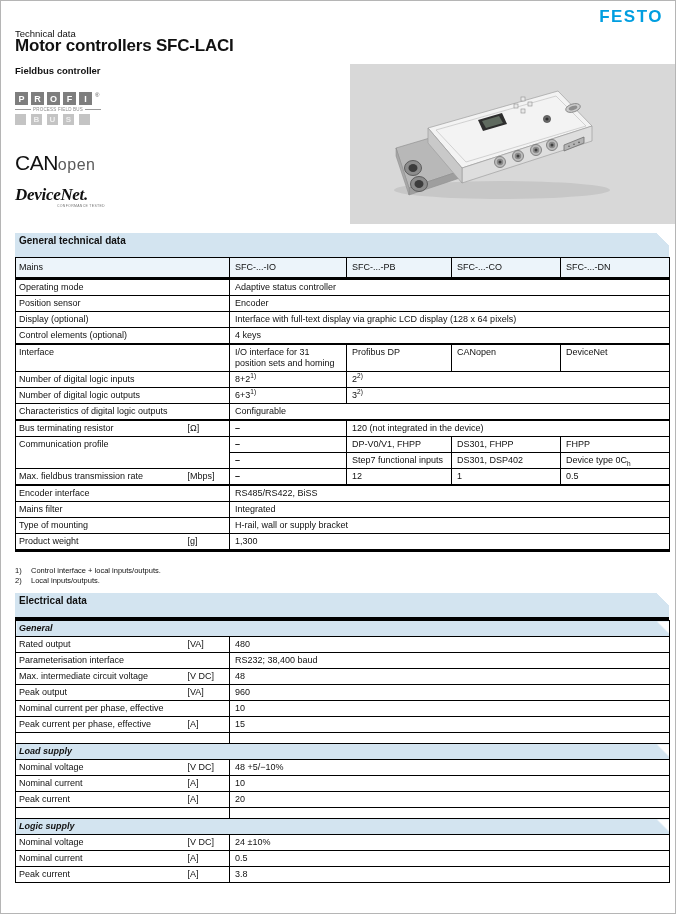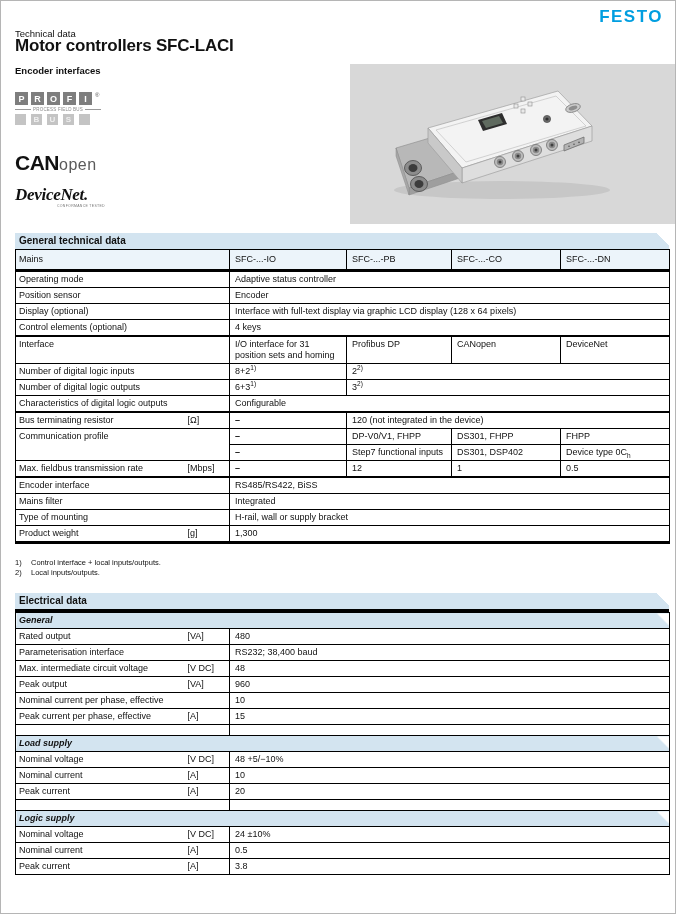--- a/index.html
+++ b/index.html
@@ -18,34 +18,34 @@
   .pb-box { width:13px; height:13px; background:#7e7e7e; color:#fff; font-size:9px; font-weight:bold;
             display:flex; align-items:center; justify-content:center; margin-right:3px; }
   .pb-reg { font-size:6px; color:#555; }
   .pb-busline { display:flex; align-items:center; width:86px; margin:2px 0; }
   .pb-line { flex:1; height:1px; background:#9a9a9a; }
   .pb-sub { font-size:4.5px; color:#8a8a8a; white-space:nowrap; padding:0 2px; letter-spacing:0.2px; }
   .pb-row2 { display:flex; }
   .pb-box2 { width:11px; height:11px; background:#c4c4c4; color:#efefef; font-size:8px; font-weight:bold;
              display:flex; align-items:center; justify-content:center; margin-right:5px; }
   .canopen { margin-top:26px; }
-  .can  { font-size:21px; font-weight:bold; letter-spacing:-0.5px; }
+  .can  { font-size:21px; font-weight:normal; letter-spacing:-0.5px; }
   .open { font-size:16px; color:#5a5a5a; letter-spacing:0.5px; }
   .devicenet { margin-top:10px; }
   .dn-text { font-family:"Liberation Serif", serif; font-style:italic; font-weight:bold; font-size:17px; letter-spacing:-0.3px; }
   .dn-sub  { font-size:3.5px; color:#777; margin:-1px 0 0 42px; letter-spacing:0.3px; }
 
   
   .photo { position:absolute; left:349px; top:63px; width:325px; height:160px; background:#d8d8d8; }
 
   
   .tblwrap { position:absolute; left:14px; width:654px; }
   .t1 { top:232px; }
   .t2 { top:592px; }
-  .band { height:16px; line-height:16px; padding-left:4px; font-size:10px; font-weight:bold;
+  .band { height:24px; line-height:16px; padding-left:4px; font-size:10px; font-weight:bold;
           background:linear-gradient(225deg,#fff 0 9px,#d3e4f0 9px); }
   .thick { height:3px; background:#000; }
   table { border-collapse:collapse; table-layout:fixed; width:654px; font-size:9px; }
   td { border:1px solid #000; padding:2px 4px 2px 3px; line-height:11px; vertical-align:top; overflow:hidden; }
   td.lbl  { border-right:none; }
   td.unit { border-left:none; padding-left:2px; }
   td.val  { padding-left:5px; }
   tr.typerow td { background:#ecf4fa; border-bottom:3px solid #000; padding-top:4px; padding-bottom:4px; }
   tr.grp td { border-top:2px solid #000; }
   tr.last td { border-bottom:3px solid #000; }
@@ -62,21 +62,21 @@
 </head>
 <body>
 
 <div class="page">
 
   <div class="hdr-title">Motor controllers SFC-LACI</div>
   <div class="hdr-sub">Technical data</div>
   <div class="festo">FESTO</div>
 
   <div class="fieldbus">
-    <div class="fb-h">Encoder interfaces</div>
+    <div class="fb-h">Fieldbus controller</div>
 
     <div>
       <div class="pb-row">
         <span class="pb-box">P</span>
         <span class="pb-box">R</span>
         <span class="pb-box">O</span>
         <span class="pb-box">F</span>
         <span class="pb-box">I</span>
         <span class="pb-reg">®</span>
       </div>

